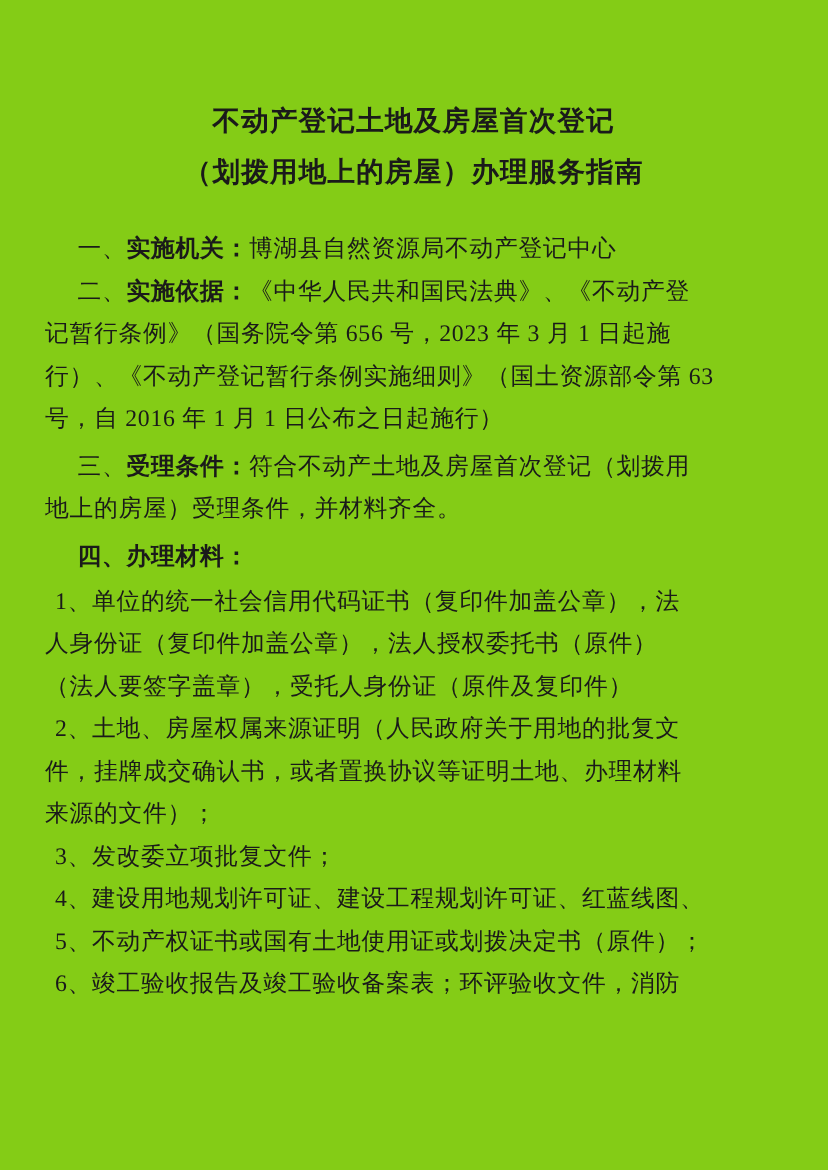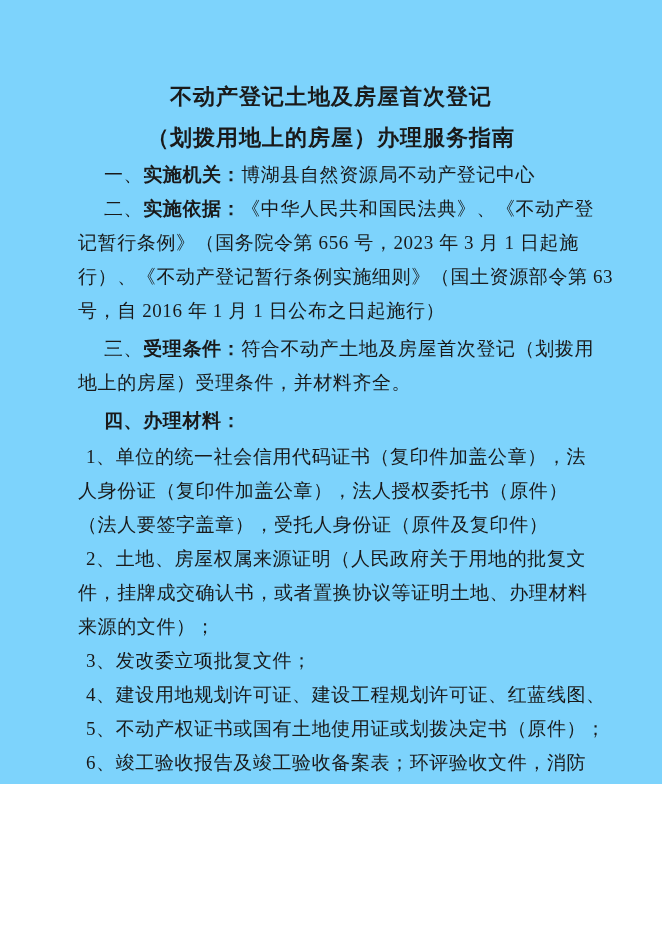--- a/index.html
+++ b/index.html
@@ -9,36 +9,37 @@
   body {
     width: 662px;
     height: 936px;
     background: #ffffff;
     font-family: "Liberation Serif", "DejaVu Serif", serif;
     color: #1a1a1a;
   }
   .page {
     position: relative;
     width: 662px;
-    height: 784px;
-    background: #7dd3fc;
+    height: 936px;
+    background: #84cc16;
     overflow: hidden;
   }
   .title {
     margin: 76px 0 0 0;
     text-align: center;
     font-size: 22px;
     font-weight: 700;
     letter-spacing: 1px;
   }
   .title-line {
     line-height: 41px;
   }
   .doc-body {
-    padding-left: 78px;
+    margin-top: 25px;
+    padding-left: 36px;
     padding-right: 20px;
     font-size: 19px;
     letter-spacing: 0.6px;
   }
   .ln {
     margin: 0;
     line-height: 34px;
     white-space: nowrap;
   }
   .ind2 { text-indent: 26px; }   

